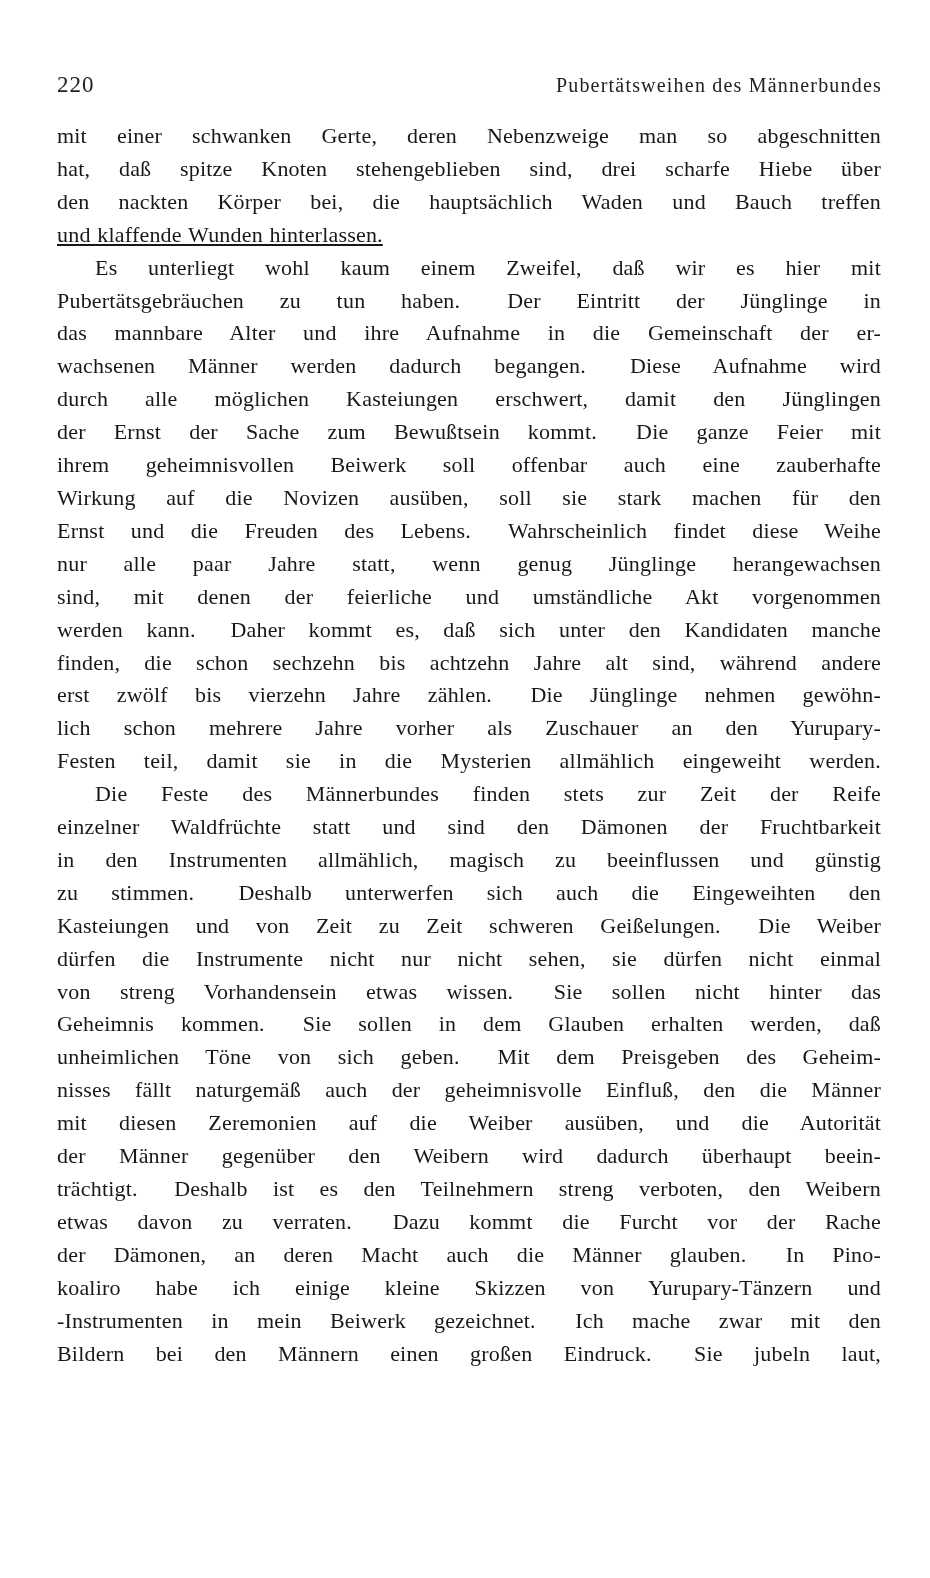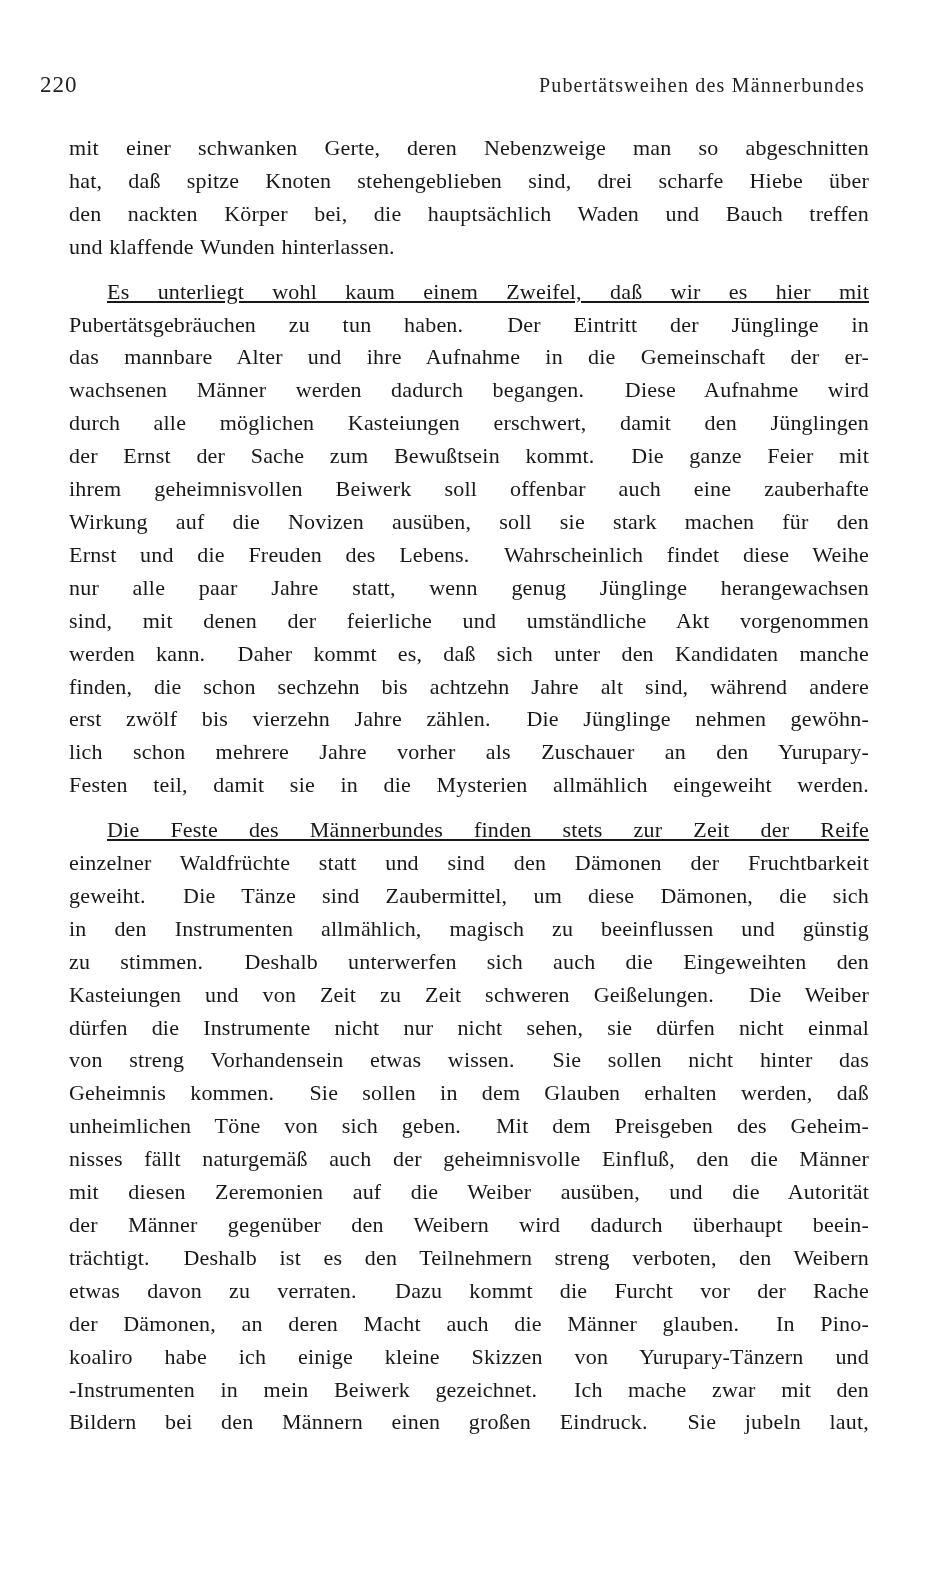--- a/index.html
+++ b/index.html
@@ -16,21 +16,21 @@
   }
   .scan-page {
     position: absolute;
     inset: 0;
     background: #ffffff;
     color: #1a1a1a;
   }
   .running-head {
     position: absolute;
     top: 73px;
-    left: 40px;
+    left: 57px;
     width: 825px;
     display: flex;
     justify-content: space-between;
     align-items: baseline;
     line-height: 1;
     color: #222222;
   }
   .page-number {
     font-size: 23px;
     letter-spacing: 1px;
@@ -42,38 +42,38 @@
   .text-block {
     position: absolute;
     top: 120px;
     left: 57px;
     width: 824px;
     font-size: 22px;
     line-height: 32.9px;
     color: #181818;
   }
   .para {
-    margin: 12px;
+    margin: 0;
     padding: 0;
   }
   .tline {
     text-align: justify;
     text-align-last: justify;
     text-justify: inter-word;
     word-spacing: 1px;
     letter-spacing: 0.2px;
     white-space: normal;
   }
   .tline.indent {
     padding-left: 38px;
-    text-decoration: underline;
   }
   .tline.short {
     text-align: left;
     text-align-last: auto;
+    text-decoration: underline;
   }
 </style>
 </head>
 <body>
 
 <div class="scan-page">
   <div class="running-head">
     <span class="page-number">220</span>
     <span class="running-title">Pubertätsweihen des Männerbundes</span>
   </div>
@@ -98,21 +98,20 @@
         <div class="tline">sind, mit denen der feierliche und umständliche Akt vorgenommen</div>
         <div class="tline">werden kann.  Daher kommt es, daß sich unter den Kandidaten manche</div>
         <div class="tline">finden, die schon sechzehn bis achtzehn Jahre alt sind, während andere</div>
         <div class="tline">erst zwölf bis vierzehn Jahre zählen.  Die Jünglinge nehmen gewöhn-</div>
         <div class="tline">lich schon mehrere Jahre vorher als Zuschauer an den Yurupary-</div>
         <div class="tline">Festen teil, damit sie in die Mysterien allmählich eingeweiht werden.</div>
       </div>
       <div class="para">
         <div class="tline indent">Die Feste des Männerbundes finden stets zur Zeit der Reife</div>
         <div class="tline">einzelner Waldfrüchte statt und sind den Dämonen der Fruchtbarkeit</div>
-        <div class="tline">geweiht.  Die Tänze sind Zaubermittel, um diese Dämonen, die sich</div>
         <div class="tline">in den Instrumenten allmählich, magisch zu beeinflussen und günstig</div>
         <div class="tline">zu stimmen.  Deshalb unterwerfen sich auch die Eingeweihten den</div>
         <div class="tline">Kasteiungen und von Zeit zu Zeit schweren Geißelungen.  Die Weiber</div>
         <div class="tline">dürfen die Instrumente nicht nur nicht sehen, sie dürfen nicht einmal</div>
         <div class="tline">von streng Vorhandensein etwas wissen.  Sie sollen nicht hinter das</div>
         <div class="tline">Geheimnis kommen.  Sie sollen in dem Glauben erhalten werden, daß</div>
         <div class="tline">unheimlichen Töne von sich geben.  Mit dem Preisgeben des Geheim-</div>
         <div class="tline">nisses fällt naturgemäß auch der geheimnisvolle Einfluß, den die Männer</div>
         <div class="tline">mit diesen Zeremonien auf die Weiber ausüben, und die Autorität</div>
         <div class="tline">der Männer gegenüber den Weibern wird dadurch überhaupt beein-</div>

